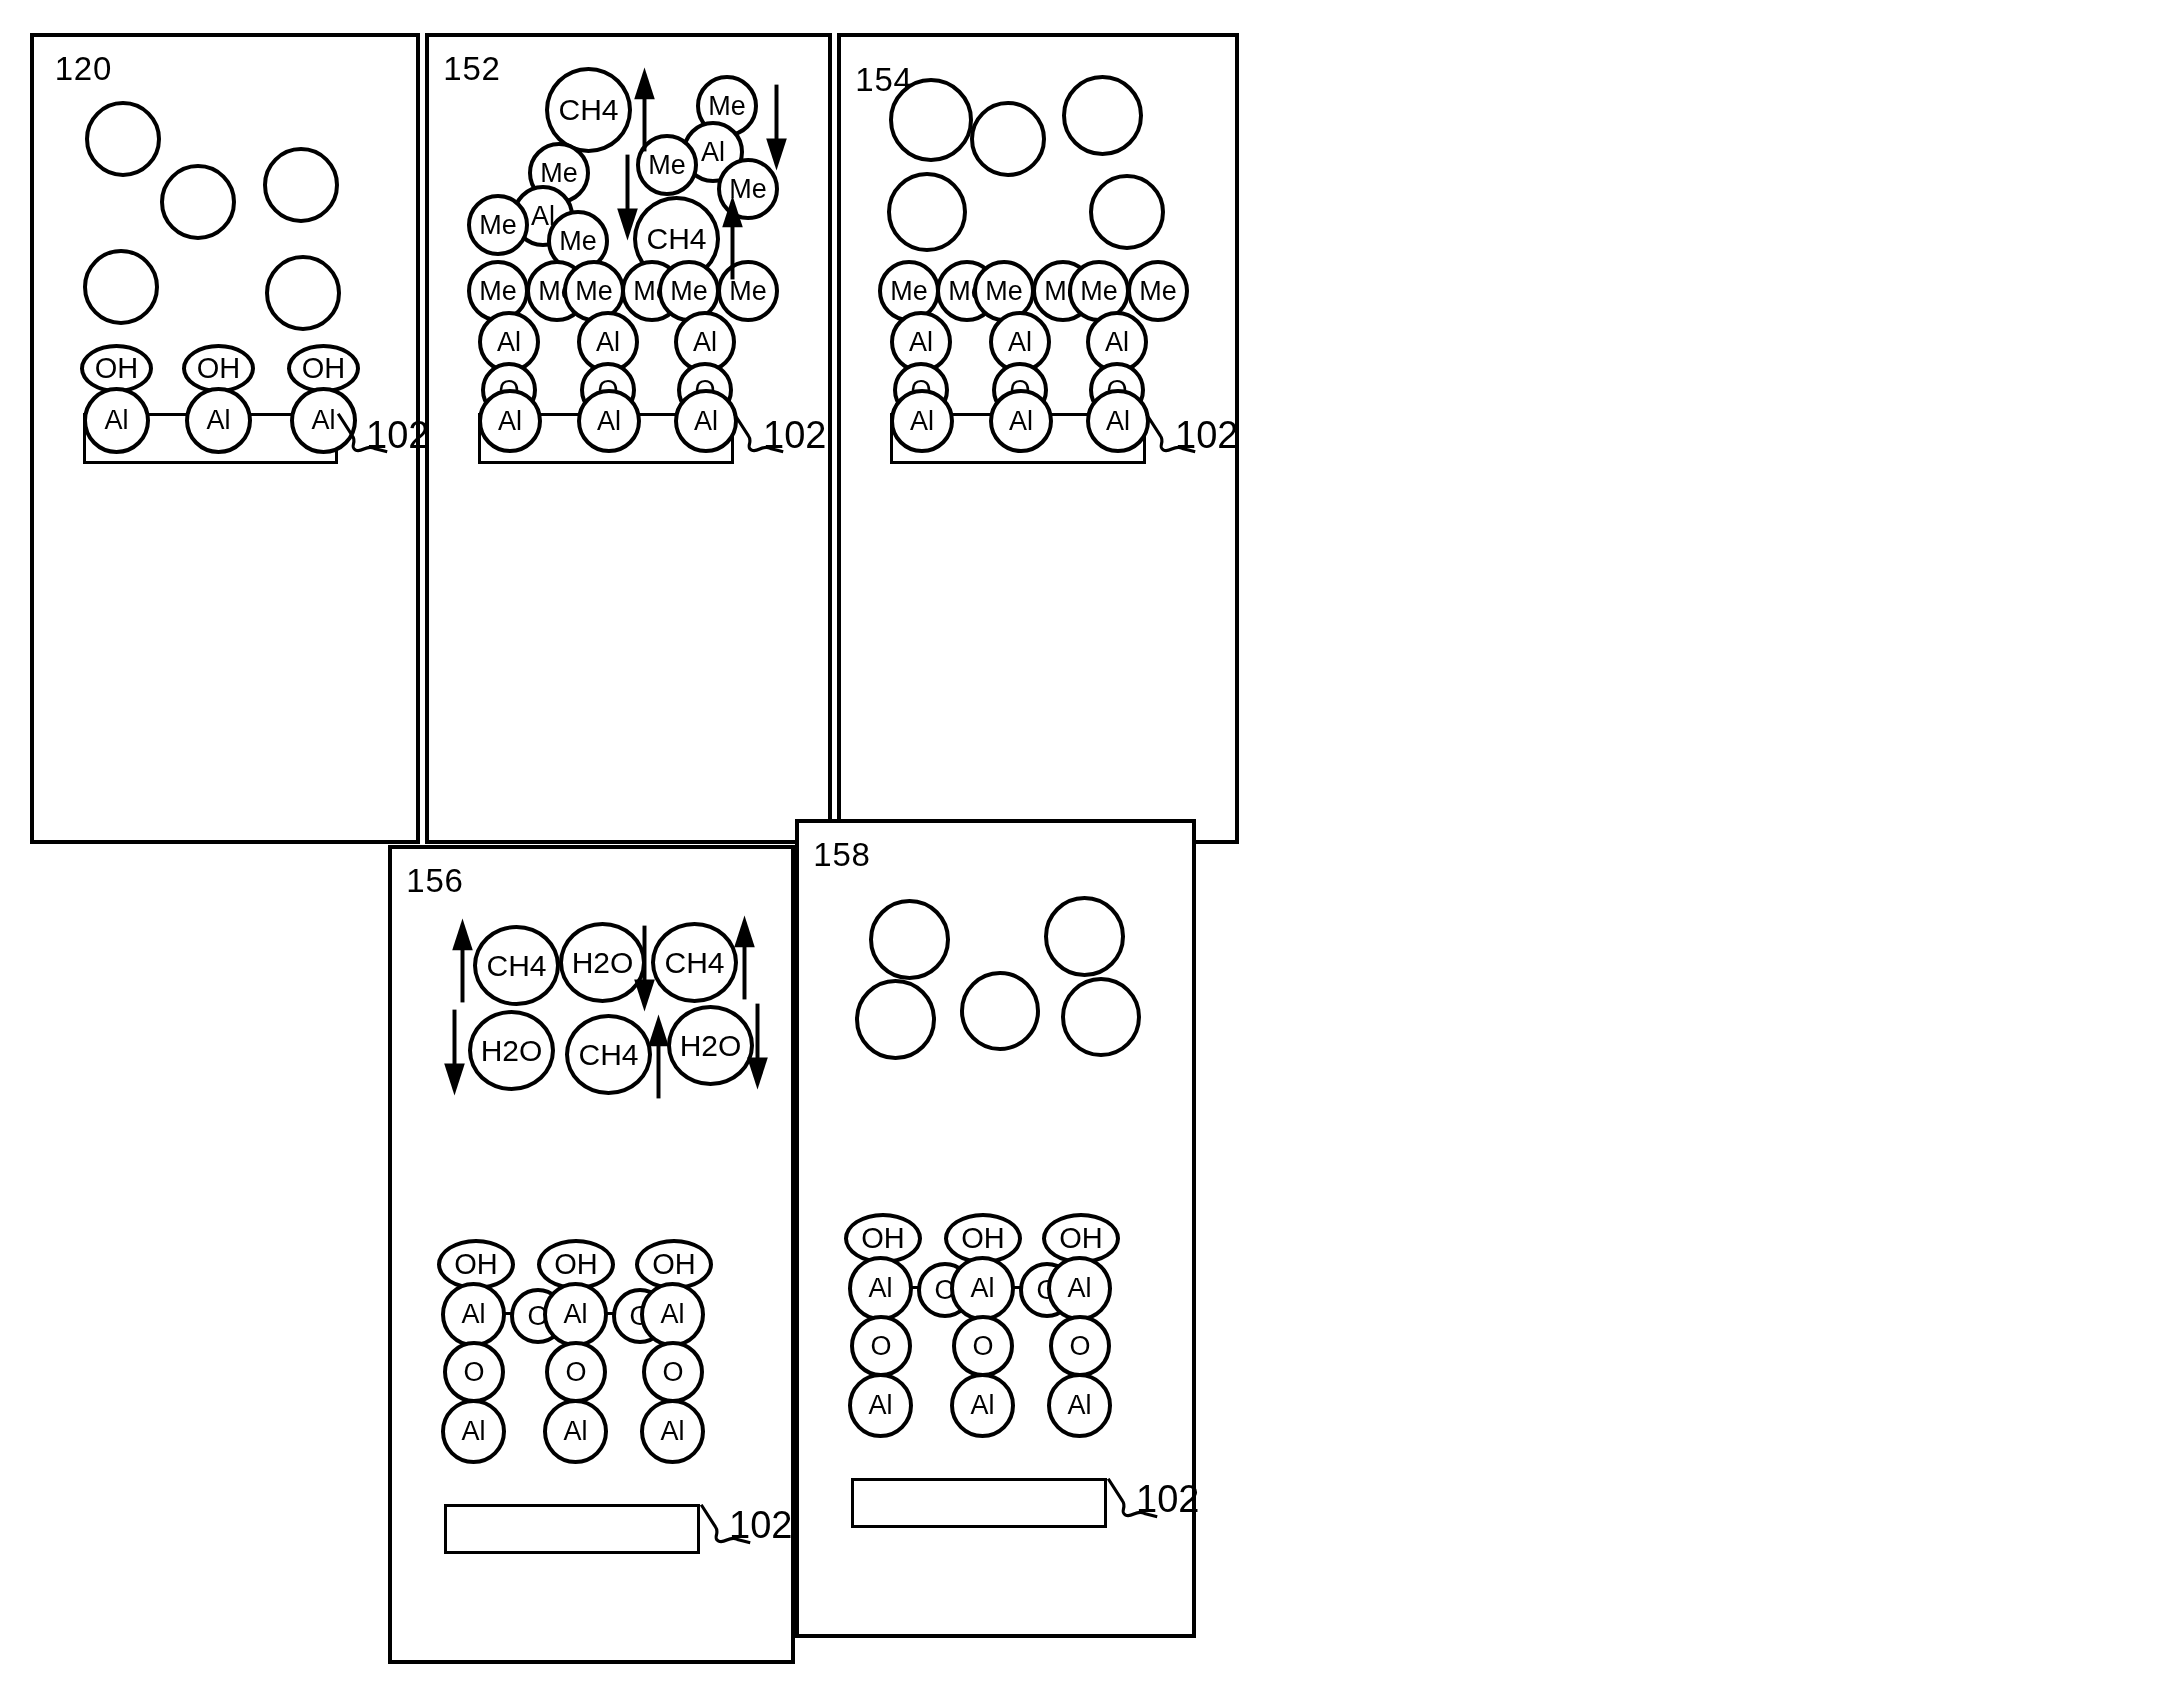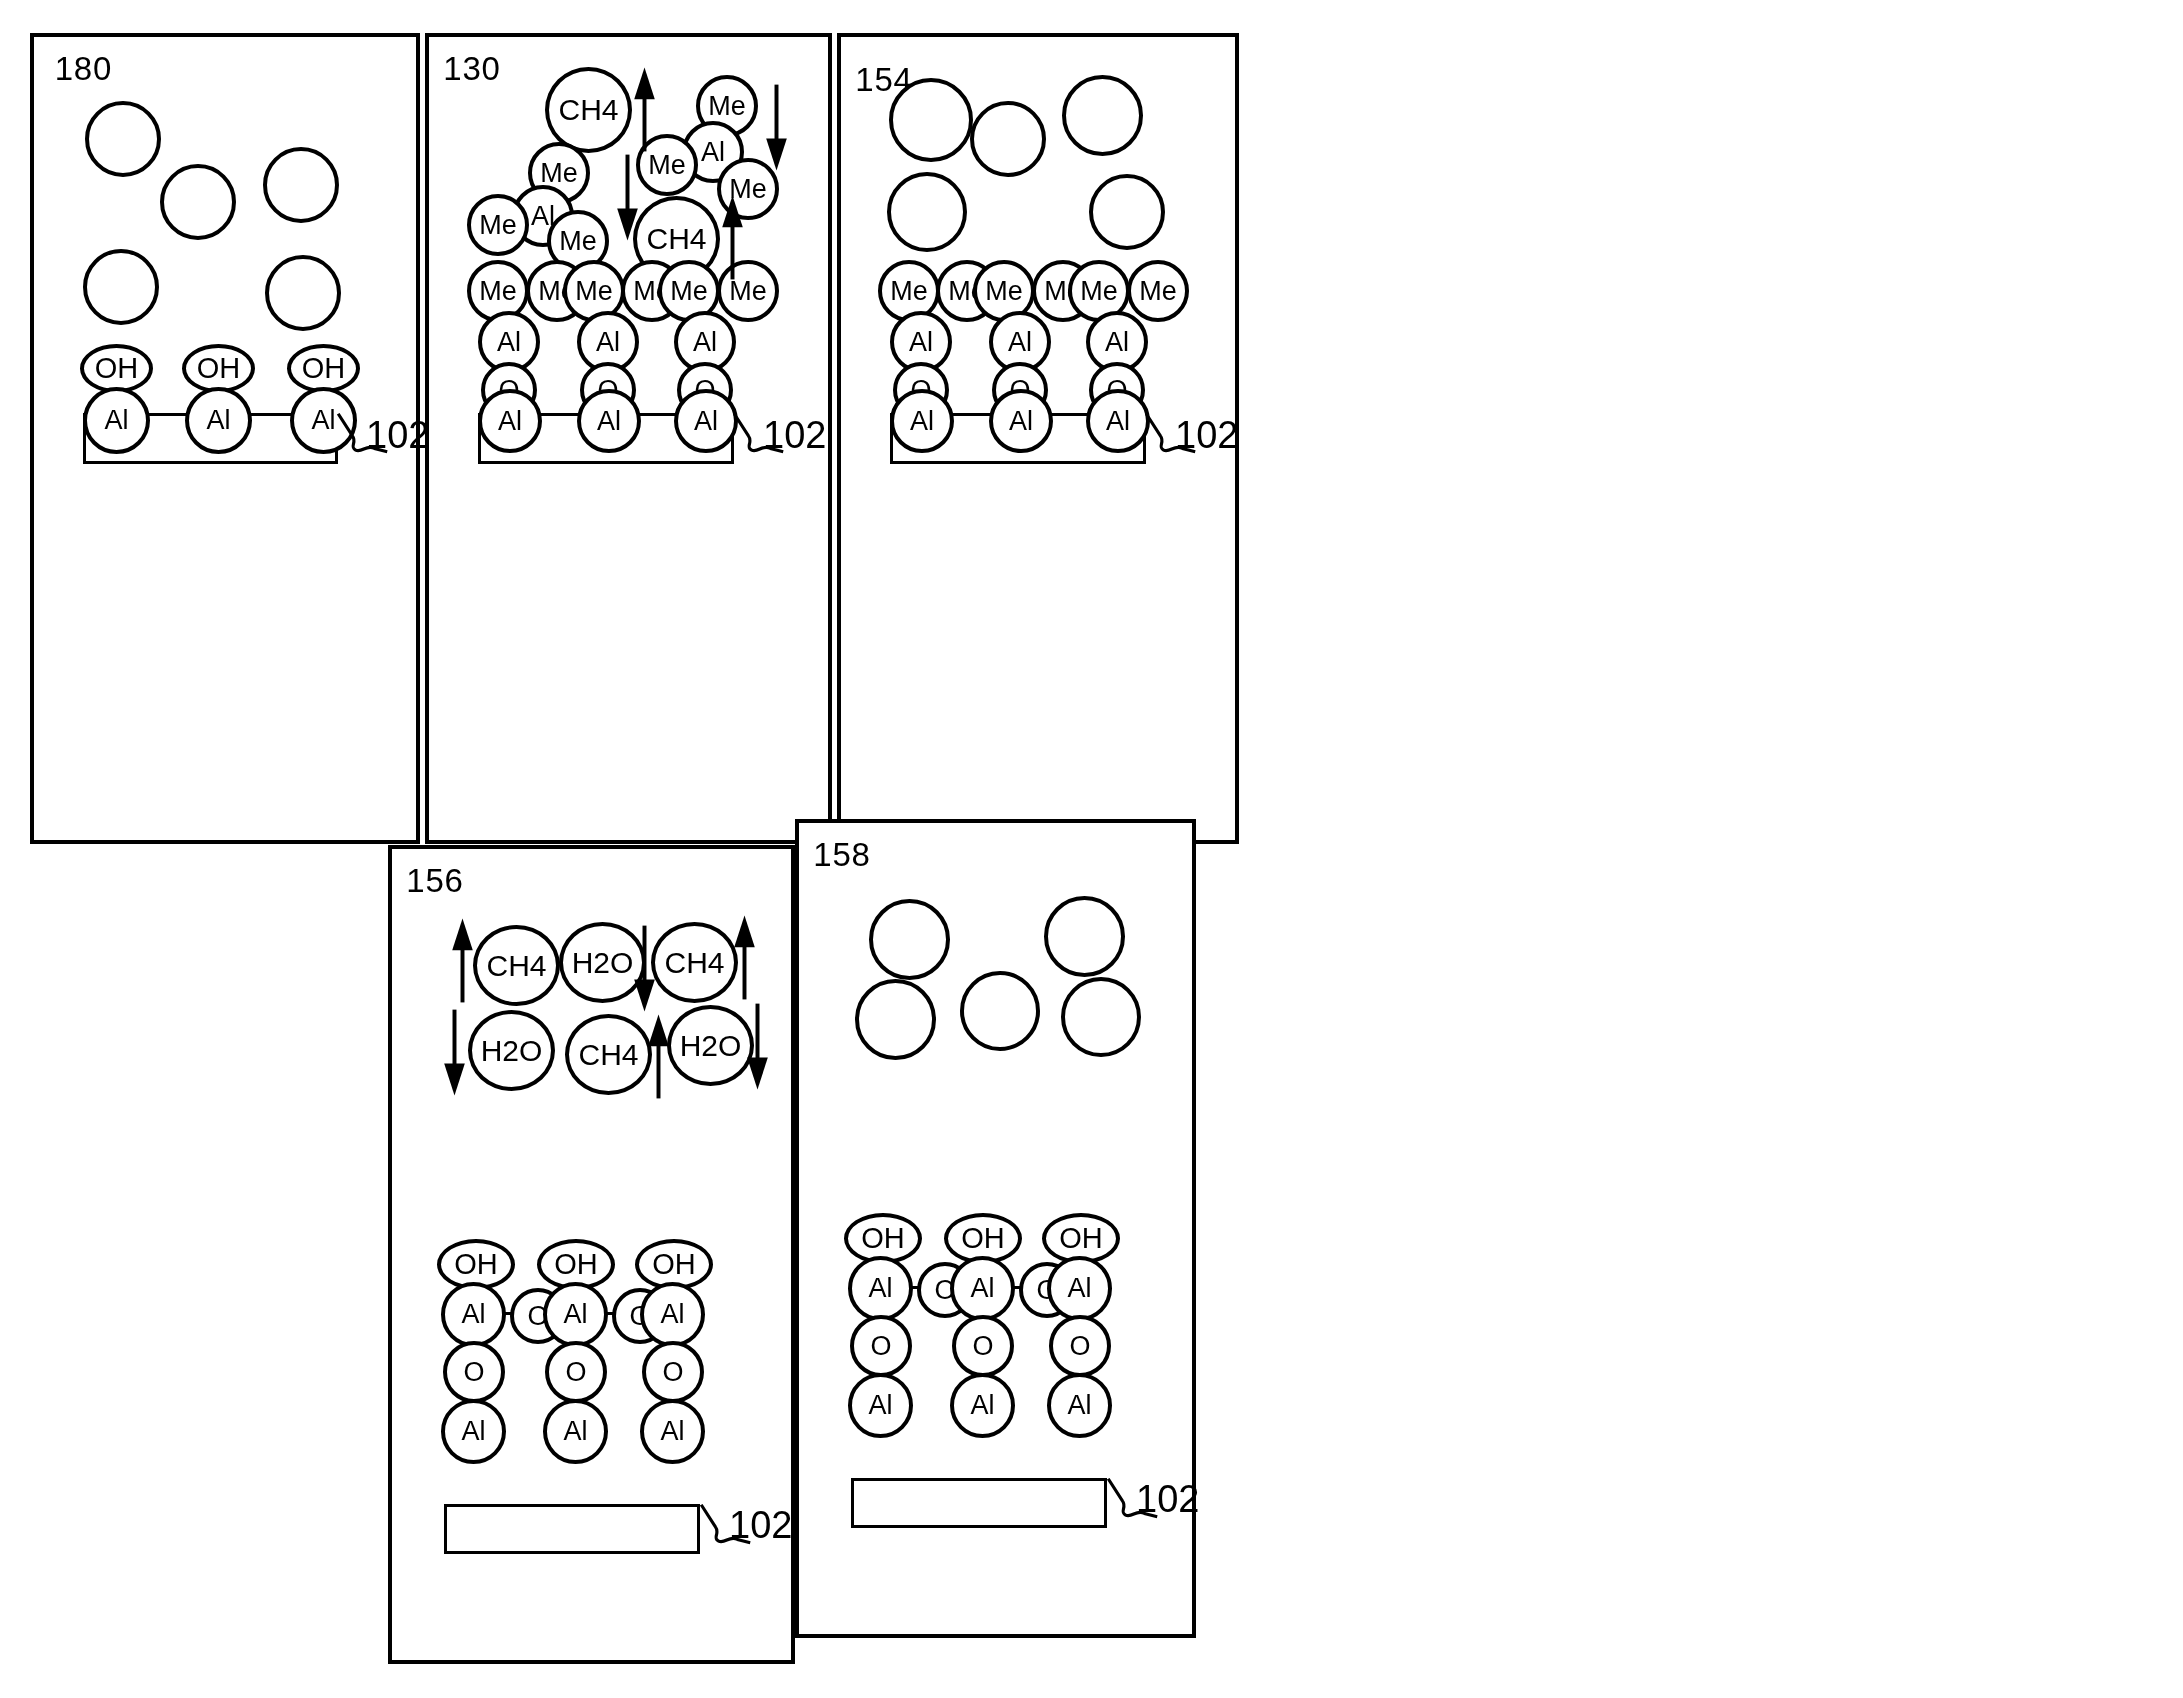--- a/index.html
+++ b/index.html
@@ -26,21 +26,21 @@
 
   
   .arrow{position:absolute;z-index:6;}
 </style>
 </head>
 <body>
 
 <div id="page">
 
   <div class="panel" style="left:30px;top:33px;width:390px;height:811px;">
-    <div class="panel-label" style="left:20.7px;top:12.7px;">180</div>
+    <div class="panel-label" style="left:20.7px;top:12.7px;">120</div>
 
     <div class="node blank" style="left:51px;top:64px;width:76px;height:76px;"></div>
     <div class="node blank" style="left:126px;top:127px;width:76px;height:76px;"></div>
     <div class="node blank" style="left:229px;top:110px;width:76px;height:76px;"></div>
     <div class="node blank" style="left:49px;top:212px;width:76px;height:76px;"></div>
     <div class="node blank" style="left:231px;top:218px;width:76px;height:76px;"></div>
 
     <div class="subbox" style="left:49px;top:378px;width:255px;height:49px;"></div>
     <div class="bondline" style="left:49px;top:376px;width:255px;"></div>
 
@@ -53,21 +53,21 @@
     <div class="node oh" style="left:253px;top:307px;width:73px;height:49px;">OH</div>
     <div class="node" style="left:256px;top:350px;width:67px;height:67px;">Al</div>
 
     <svg class="squig" style="left:296px;top:372px;width:67px;height:49px;" viewBox="0 0 84 62">
       <path d="M10,6 L28,34 C34,42 24,48 32,52 C40,56 46,44 56,50 L72,54" fill="none" stroke="#000" stroke-width="4"></path>
     </svg>
     <div class="ref102" style="left:332px;top:377px;">102</div>
   </div>
 
   <div class="panel" style="left:425px;top:33px;width:407px;height:811px;">
-    <div class="panel-label" style="left:14.3px;top:12.7px;">130</div>
+    <div class="panel-label" style="left:14.3px;top:12.7px;">152</div>
 
     <div class="node big" style="left:116px;top:30px;width:87px;height:86px;">CH4</div>
 
     <svg class="arrow" style="left:202px;top:29px;width:27px;height:87px;" viewBox="0 0 34 110">
       <line x1="17" y1="108" x2="17" y2="28" stroke="#000" stroke-width="5"></line>
       <polygon points="17,2 4,42 30,42" fill="#000"></polygon>
     </svg>
 
     <div class="node" style="left:99px;top:105px;width:62px;height:62px;">Me</div>
     <div class="node" style="left:83px;top:148px;width:62px;height:62px;">Al</div>

